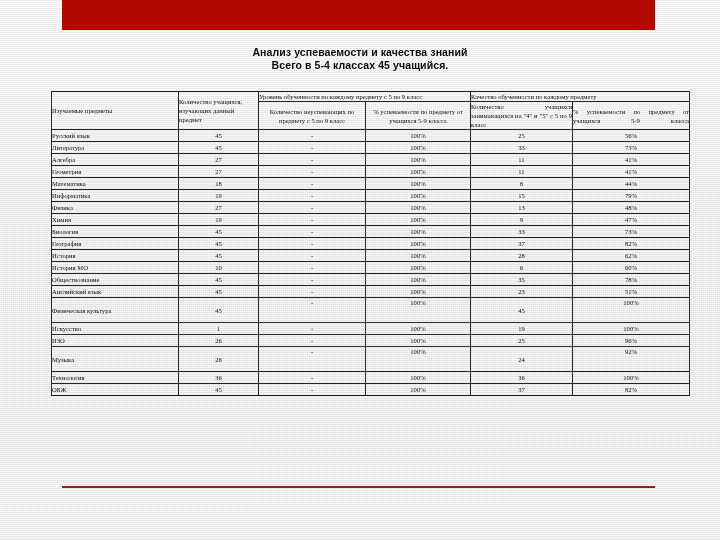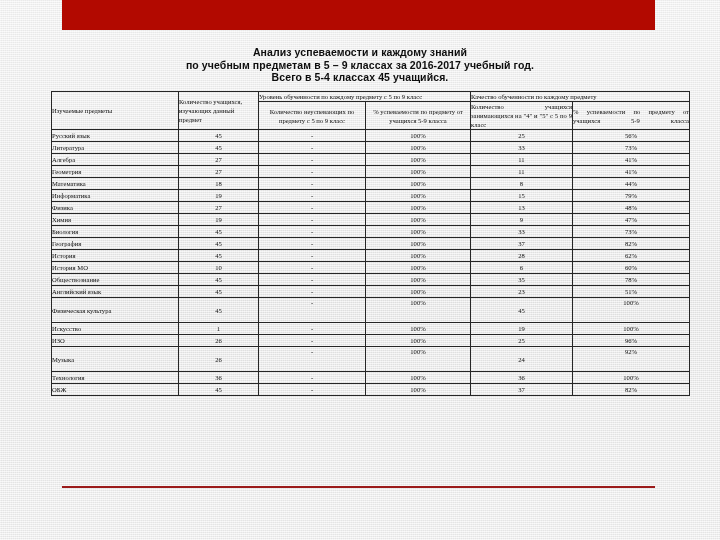--- a/index.html
+++ b/index.html
@@ -115,22 +115,21 @@
   td.pct  { text-align: center; font-size: 7px; }
 </style>
 </head>
 <body>
 
 <div id="slide-bg"></div>
 
 <div id="red-banner"></div>
 
 <div id="title-block">
-  <div>Анализ успеваемости и каждому знаний</div>
-  <div>по учебным предметам  в 5 – 9 классах за 2016-2017 учебный год.</div>
+  <div>Анализ успеваемости и качества знаний</div>
   <div>Всего в 5-4 классах 45 учащийся.</div>
 </div>
 
 <div id="table-wrap">
   <table class="grid">
     <colgroup>
       <col style="width:127px">
       <col style="width:80px">
       <col style="width:107px">
       <col style="width:105px">

